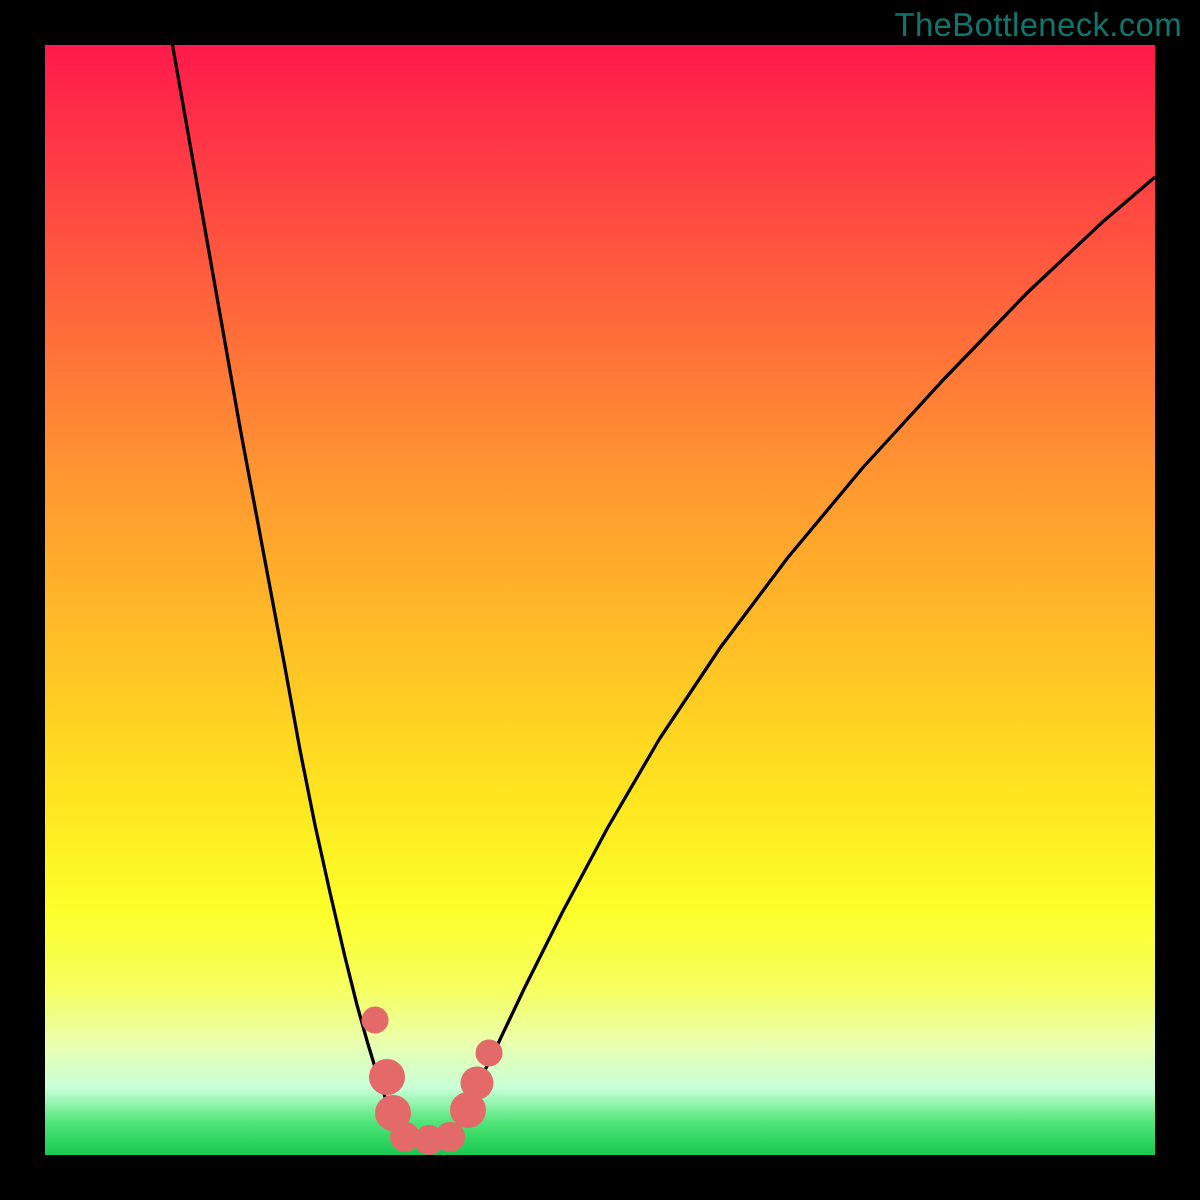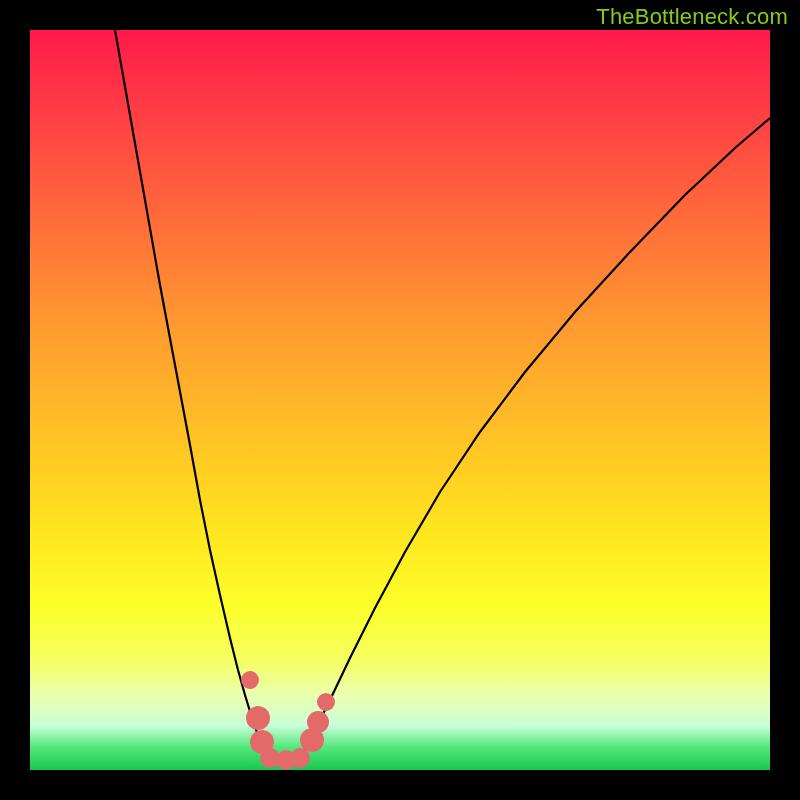--- a/index.html
+++ b/index.html
@@ -29,21 +29,21 @@
       #eaffb0 90%,
       #c8ffd8 94%,
       #52e67a 97%,
       #18c850 100%
     );
   }
   .watermark {
     position: absolute;
     top: 4px;
     right: 12px;
-    color: #84cc16;
+    color: #0f766e;
     font-size: 22px;
     font-weight: 500;
     letter-spacing: 0.2px;
     z-index: 5;
   }
   svg.plot {
     position: absolute;
     left: 0;
     top: 0;
     width: 740px;

